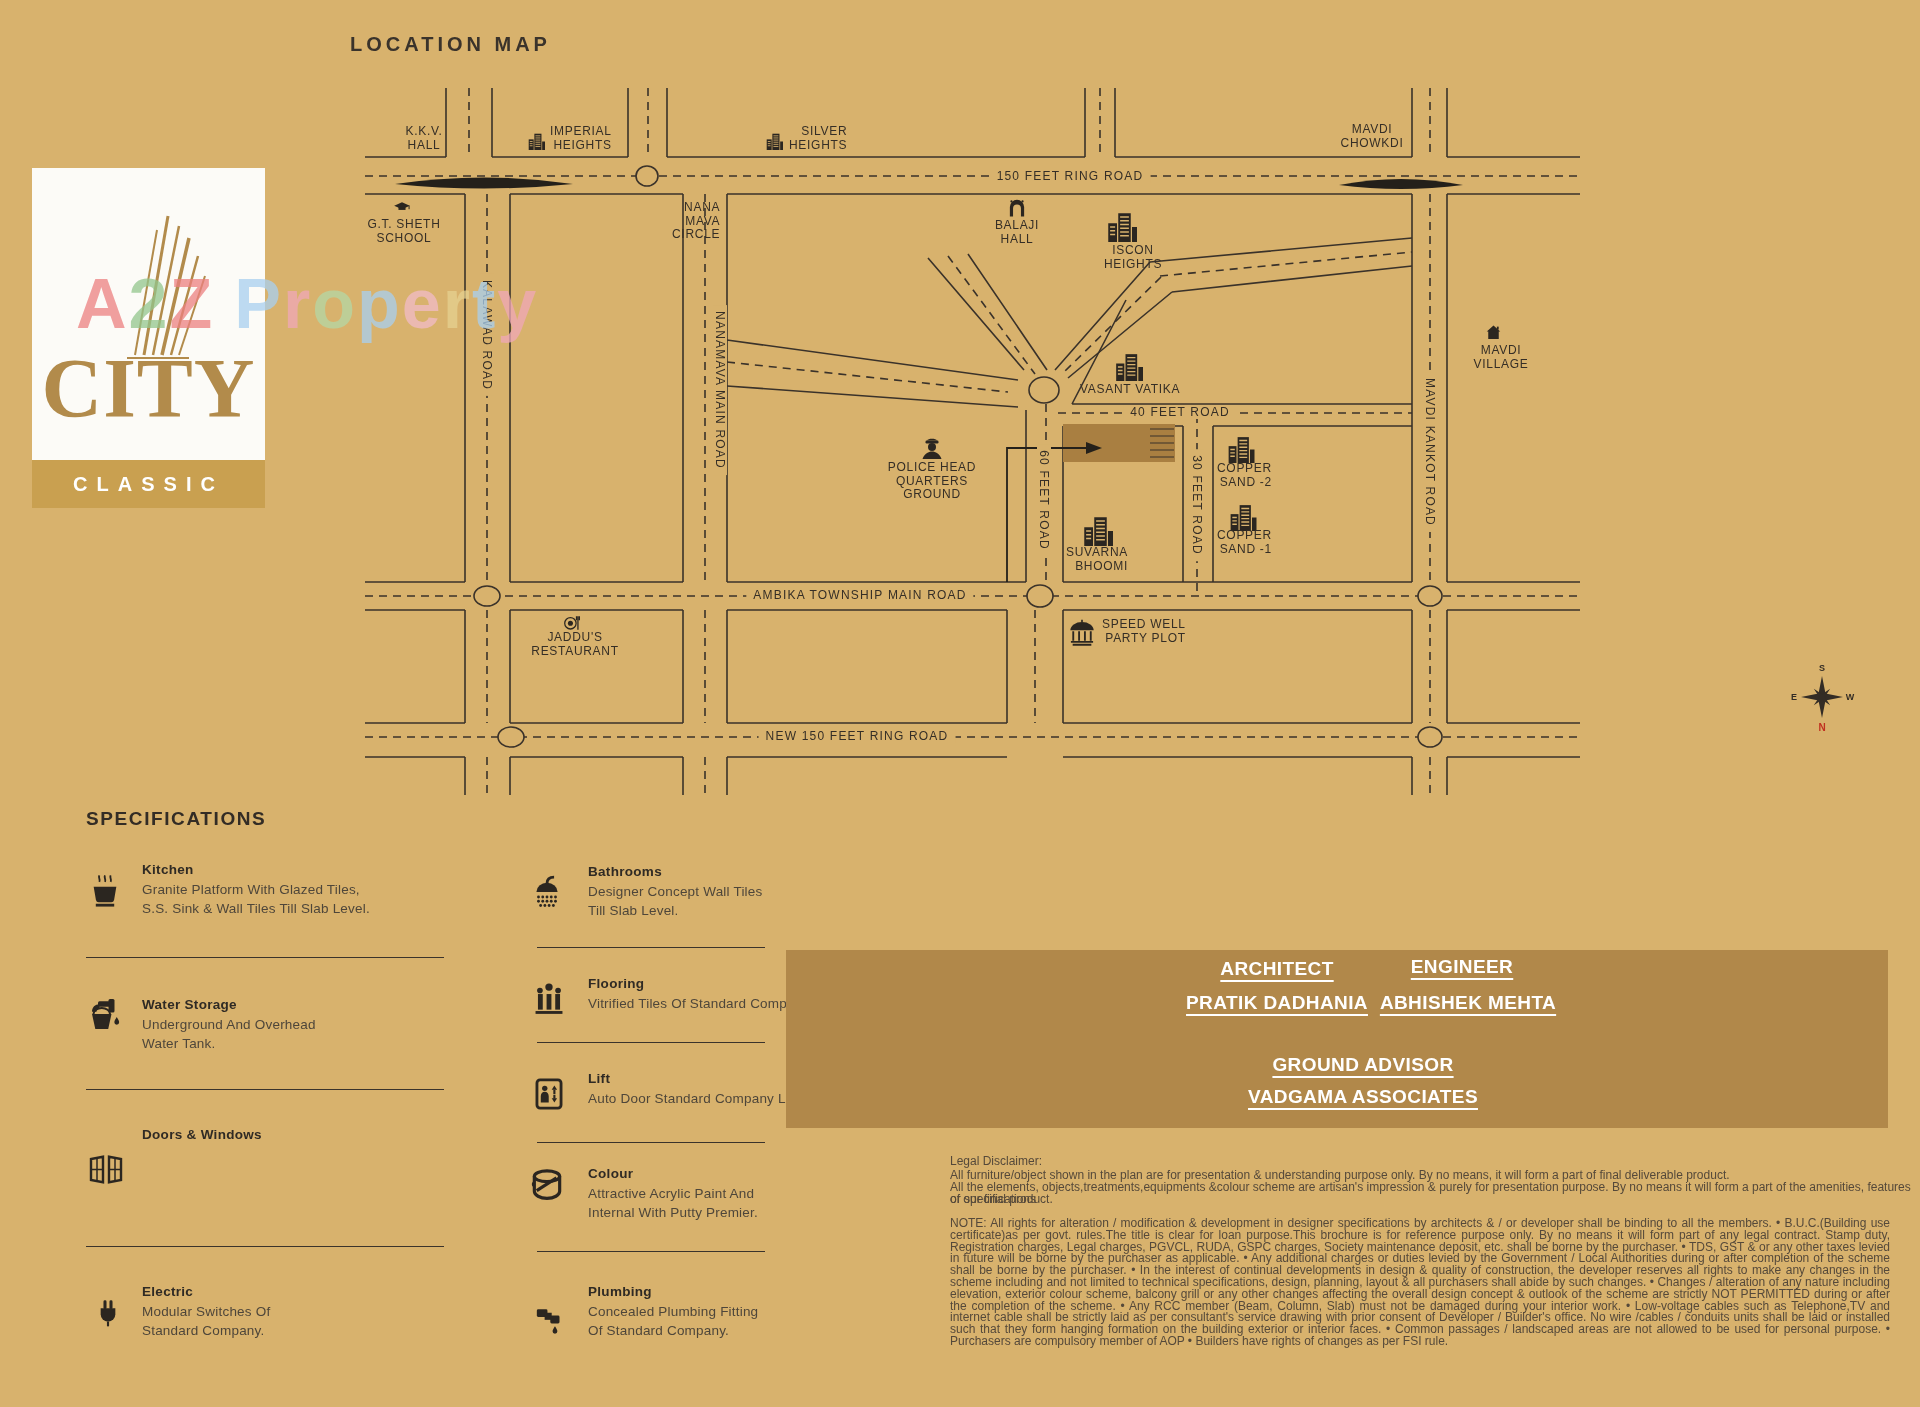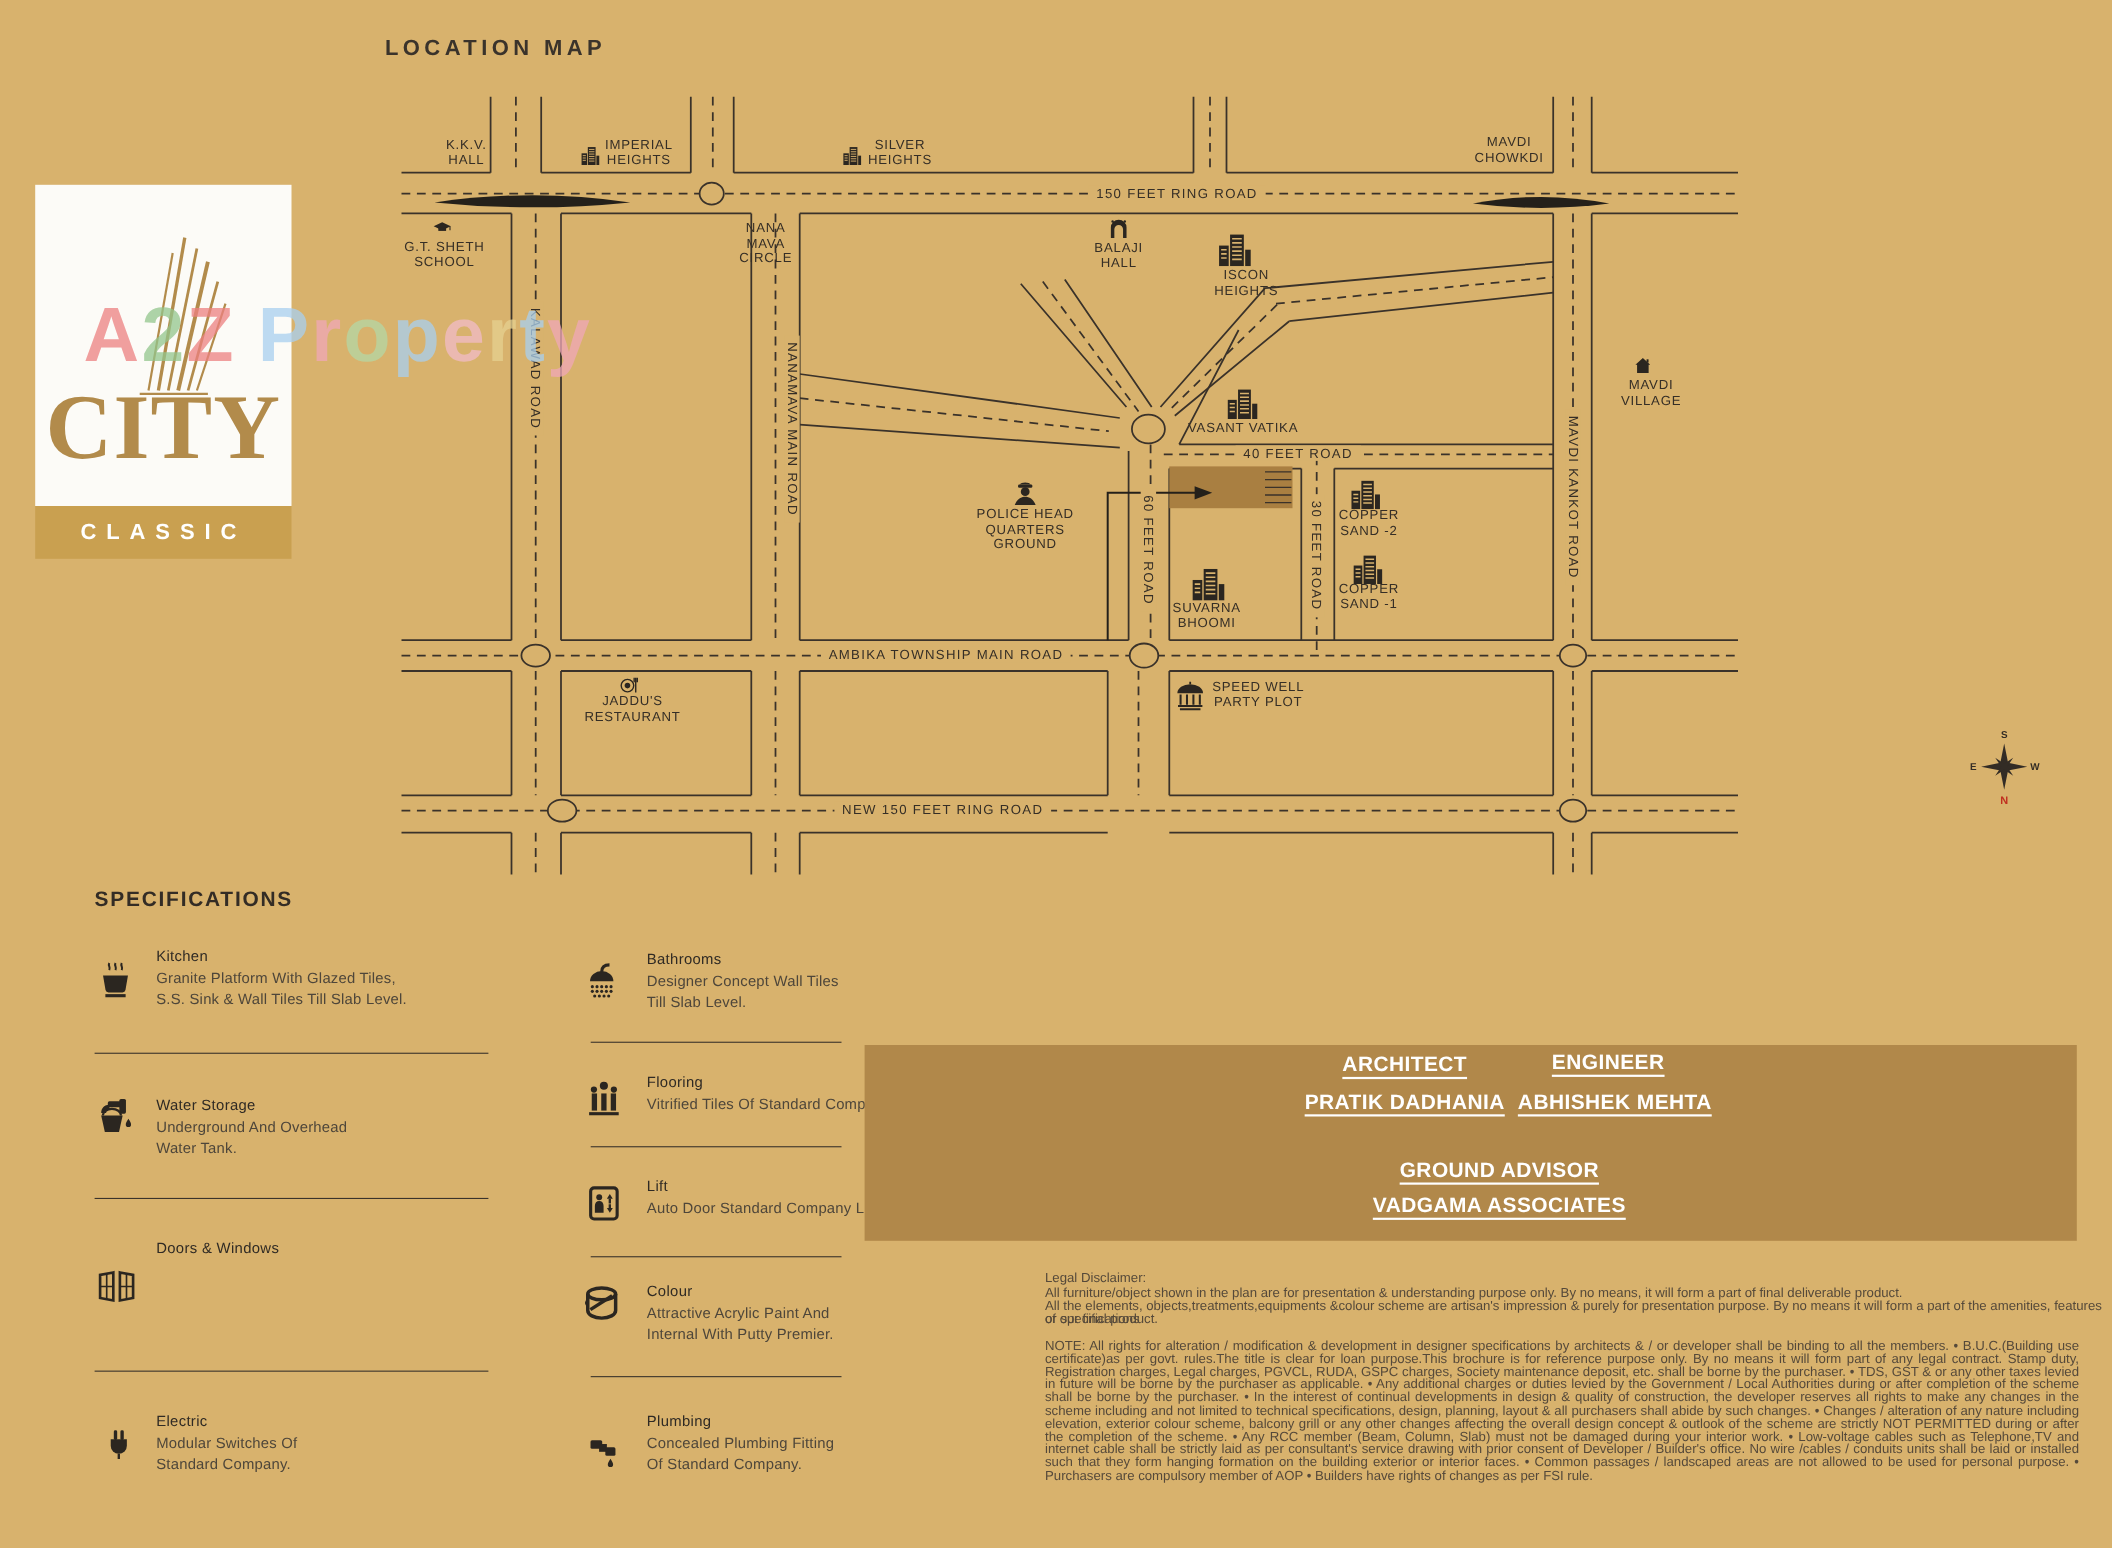--- a/index.html
+++ b/index.html
@@ -2,21 +2,21 @@
 <html><head>
 <meta charset="utf-8">
 <style>
   html,body{margin:0;padding:0}
   body{font-family:"Liberation Sans",sans-serif;background:#d8b26d}
   #page{position:relative;width:1920px;height:1407px;background:#d8b26d;overflow:hidden}
   .abs{position:absolute}
   
   .ml{position:absolute;font-size:12px;line-height:13.5px;letter-spacing:.7px;color:#352e26;
       white-space:pre-line;text-align:center;transform:translateX(-50%)}
-  .ml.la{transform:none;text-align:center}
+  .ml.la{transform:none;text-align:right}
   .roadlbl{position:absolute;transform:translateX(-50%);background:#d8b26d;padding:0 7px;
       font-size:12px;letter-spacing:1.2px;color:#352e26;white-space:nowrap}
   .vroad{position:absolute;transform:translate(-50%,-50%) rotate(90deg);background:#d8b26d;
       padding:0 6px;font-size:12px;letter-spacing:1.2px;color:#352e26;white-space:nowrap}
   #map-title{position:absolute;left:350px;top:33px;font-size:20px;font-weight:bold;
       letter-spacing:4px;color:#3a332b}
   
   #logo-box{position:absolute;left:32px;top:168px;width:233px;height:292px;background:#fcfbf7}
   #logo-city{position:absolute;left:32px;top:340px;width:233px;text-align:center;
       font-family:"Liberation Serif",serif;font-weight:bold;font-size:84px;color:#b28b4b;letter-spacing:1px}
@@ -24,21 +24,21 @@
   #logo-classic{position:absolute;left:32px;top:473px;width:233px;text-align:center;color:#ffffff;
       font-size:20px;font-weight:bold;letter-spacing:9px}
   #wm-logo{position:absolute;left:76px;top:264px;font-size:70px;font-weight:bold;opacity:.75;
       white-space:nowrap;letter-spacing:2px}
   #wm-map{position:absolute;left:698px;top:720px;font-size:46px;font-weight:bold;letter-spacing:2px;
       color:rgba(110,110,110,.40);white-space:nowrap}
   
   #spec-title{position:absolute;left:86px;top:808px;font-size:19px;font-weight:bold;
       letter-spacing:1.6px;color:#332c25}
   .spec-item{position:absolute}
-  .spec-title{font-size:13.5px;font-weight:normal;color:#2f2a24;letter-spacing:.3px;margin-bottom:4px}
+  .spec-title{font-size:13.5px;font-weight:bold;color:#2f2a24;letter-spacing:.3px;margin-bottom:4px}
   .spec-body{font-size:13.5px;color:#4e463a;line-height:18.5px;white-space:pre-line;letter-spacing:.2px}
   .spec-icon{position:absolute;color:#2b2620}
   .divider{position:absolute;height:1px;background:#3b332b}
   
   #team-box{position:absolute;left:786px;top:950px;width:1102px;height:178px;background:#b1884a}
   .team-role,.team-name{position:absolute;transform:translateX(-50%);color:#ffffff;font-weight:bold;
       font-size:19px;letter-spacing:.4px;text-decoration:underline;text-underline-offset:5px;
       text-decoration-thickness:2px;white-space:nowrap}
   
   .disc{position:absolute;color:#55493a;font-size:12px;line-height:11.8px}

